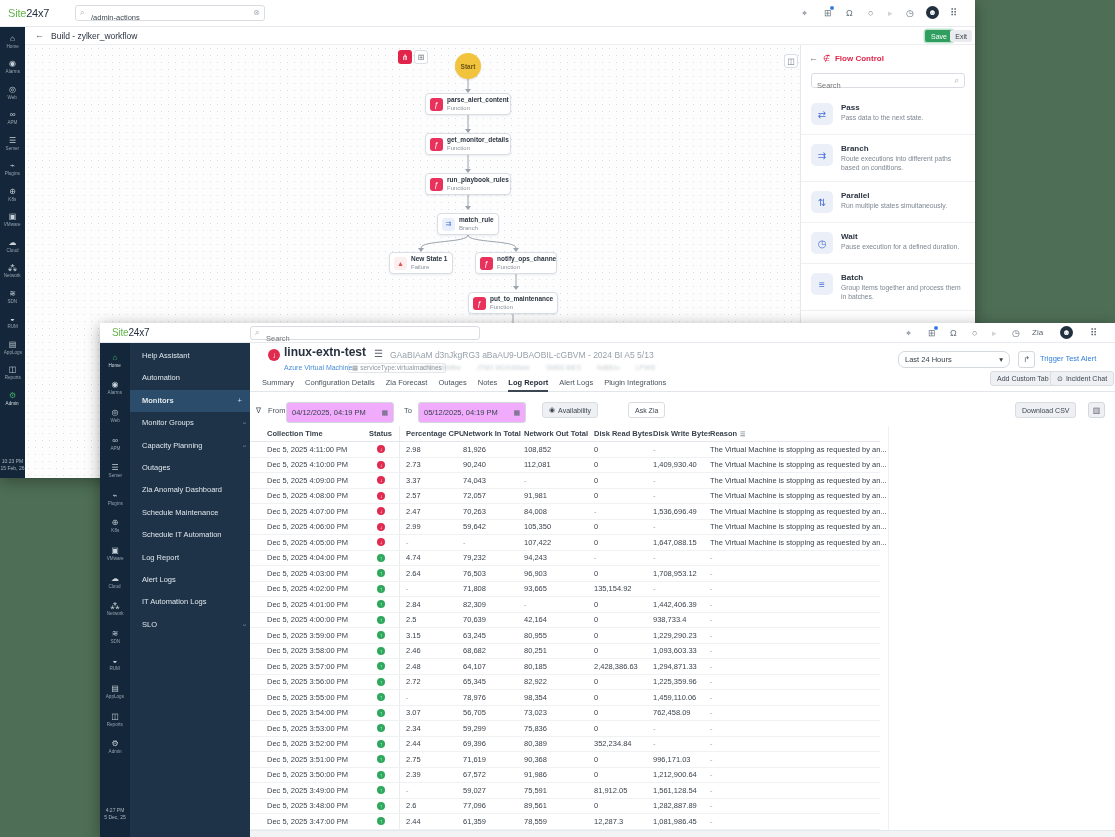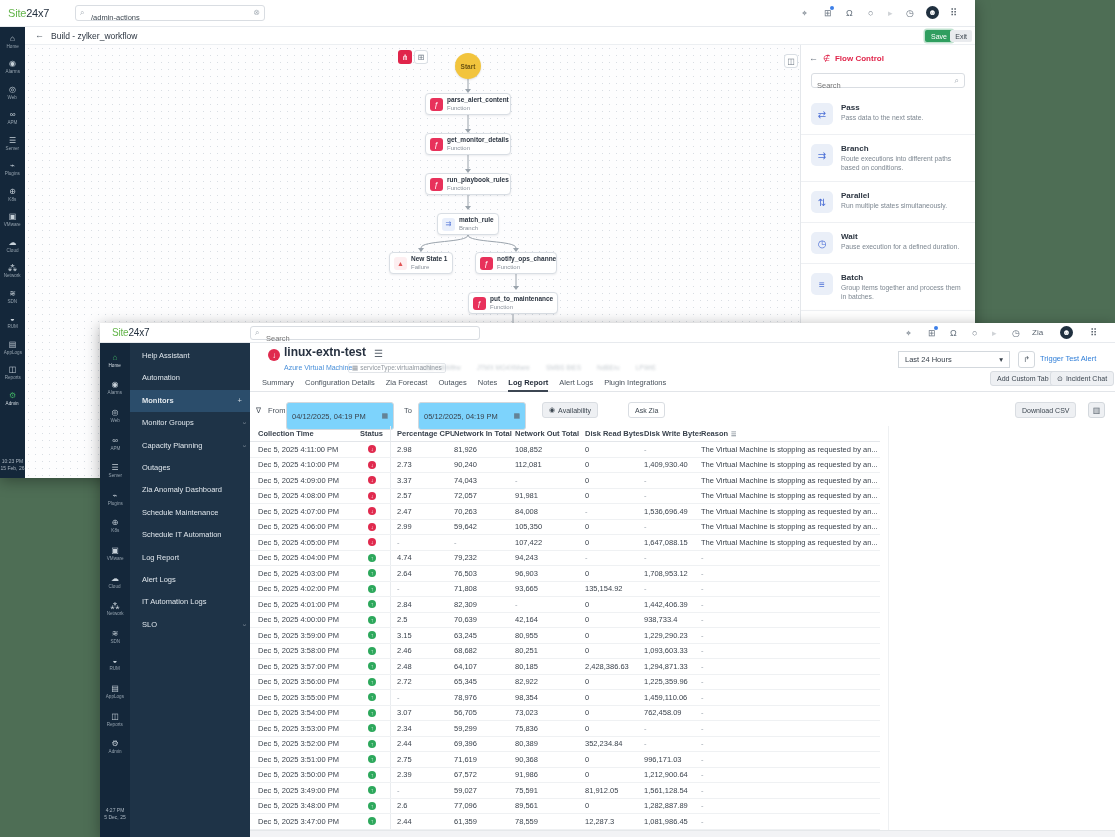--- a/index.html
+++ b/index.html
@@ -103,42 +103,42 @@
          color:#fff;font-size:8px;display:flex;align-items:center;justify-content:center}
   .mname{position:absolute;left:34px;top:2px;font-size:12px;font-weight:700;color:#273140}
   .mham{position:absolute;left:124px;top:5px;font-size:10px;color:#5a646e}
   .mpath{position:absolute;left:140px;top:7px;width:378px;font-size:8.5px;color:#7d8894;white-space:nowrap;
          overflow:hidden;filter:blur(.6px);opacity:.8}
   .mtype{position:absolute;left:34px;top:21px;font-size:7px;color:#4a90d9}
   .mchip{position:absolute;left:98px;top:19.5px;height:10px;border:1px solid #d9dde2;border-radius:2px;
          padding:0 3px;font-size:6.5px;color:#6a737d;display:flex;align-items:center;gap:2px;opacity:.75;filter:blur(.4px)}
   .mtags{position:absolute;left:170px;top:21px;font-size:6.5px;color:#9aa4ad;display:flex;gap:16px;
          filter:blur(.8px);opacity:.55;white-space:nowrap}
-  .sel{position:absolute;left:648px;top:8px;width:112px;height:17px;border:1px solid #d3d8dd;border-radius:0;
+  .sel{position:absolute;left:648px;top:8px;width:112px;height:17px;border:1px solid #d3d8dd;border-radius:7px;
        font-size:7.5px;color:#39424c;display:flex;align-items:center;padding:0 6px;justify-content:space-between;background:#fff}
   .sqbtn{position:absolute;border:1px solid #d3d8dd;border-radius:3px;background:#fff;color:#5a646e;
          display:flex;align-items:center;justify-content:center}
   .tta{position:absolute;left:790px;top:11px;font-size:7.5px;color:#2f7ed8}
   .gbtn{position:absolute;height:15px;background:#eef0f3;border:1px solid #d9dde2;border-radius:3px;
         font-size:7px;color:#3c4650;display:flex;align-items:center;justify-content:center;gap:3px;padding:0 6px}
 
   .tabs{position:absolute;left:0;top:31px;width:100%;height:18px;border-bottom:1px solid #e2e5e9;
         display:flex;gap:11px;padding-left:12px;align-items:center}
   .tab{font-size:7.5px;color:#49525c;height:100%;display:flex;align-items:center;position:relative;white-space:nowrap}
   .tab.on{color:#1f2835;font-weight:700}
   .tab.on:after{content:"";position:absolute;left:0;right:0;bottom:-1px;height:2px;background:#3c4652}
 
   .frow{position:absolute;left:0;top:57px;width:100%;height:22px}
   .flbl{position:absolute;top:6px;font-size:7.5px;color:#49525c}
-  .dinp{position:absolute;top:2px;width:108px;height:28px;border:1px solid #d3d8dd;border-radius:3px;
-        font-size:7.5px;color:#39424c;display:flex;align-items:center;justify-content:space-between;padding:0 5px;background:#7dd3fc}
+  .dinp{position:absolute;top:2px;width:108px;height:21px;border:1px solid #d3d8dd;border-radius:3px;
+        font-size:7.5px;color:#39424c;display:flex;align-items:center;justify-content:space-between;padding:0 5px;background:#f0abfc}
   .dinp .cal{font-size:7px;color:#5a646e}
 
   .thead,.trow{display:grid;grid-template-columns:102px 30px 64px 61px 70px 59px 57px 176px;
-               align-items:center;width:630px;padding-left:8px}
+               align-items:center;width:630px;padding-left:17px}
   .thead{position:absolute;left:0;top:83px;height:16px;border-bottom:1px solid #e3e6ea;
          font-size:7.5px;font-weight:700;color:#39424d}
   .tbody{position:absolute;left:0;top:99px}
   .trow{height:15.5px;border-bottom:1px solid #eff1f3;font-size:7.5px;color:#3b434d}
   .cell{white-space:nowrap;overflow:hidden}
   .cstat{display:flex;justify-content:flex-start;padding-left:8px}
   .ccpu{border-left:1px solid #e9ecef;padding-left:6px;height:100%;display:flex;align-items:center}
   .dimv{color:#9aa2ab}
   .sdot{width:8px;height:8px;border-radius:50%;color:#fff;font-size:5.5px;display:flex;align-items:center;justify-content:center}
   .sdot.down{background:#e02a4e}.sdot.up{background:#2da85c}
@@ -468,20 +468,21 @@
       <div class="mitem"><span>Log Report</span></div>
       <div class="mitem"><span>Alert Logs</span></div>
       <div class="mitem"><span>IT Automation Logs</span></div>
       <div class="mitem"><span>SLO</span><span class="ch">›</span></div>
     </nav>
 
   <div class="ct">
     <div class="mstat">↓</div>
     <div class="mname">linux-extn-test</div>
     <div class="mham">☰</div>
+    <div class="mpath">GAaBIAaM d3nJkgRG3 aBaAU9-UBAOBIL-cGBVM - 2024 BI A5 5/13</div>
     <div class="mtype">Azure Virtual Machine</div>
     <div class="mchip">
         <span>▦</span>
         <span>serviceType:virtualmachines</span>
       </div>
     <div class="mtags">
         <span>vvBs edbMfrw</span>
         <span>JTMX MG4XMwre</span>
         <span>SMBS BtES</span>
         <span>NdBEru</span>

